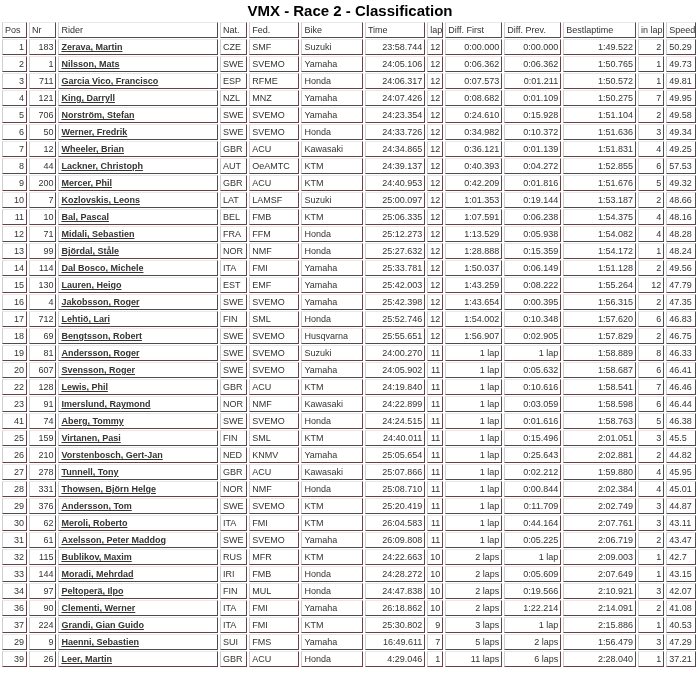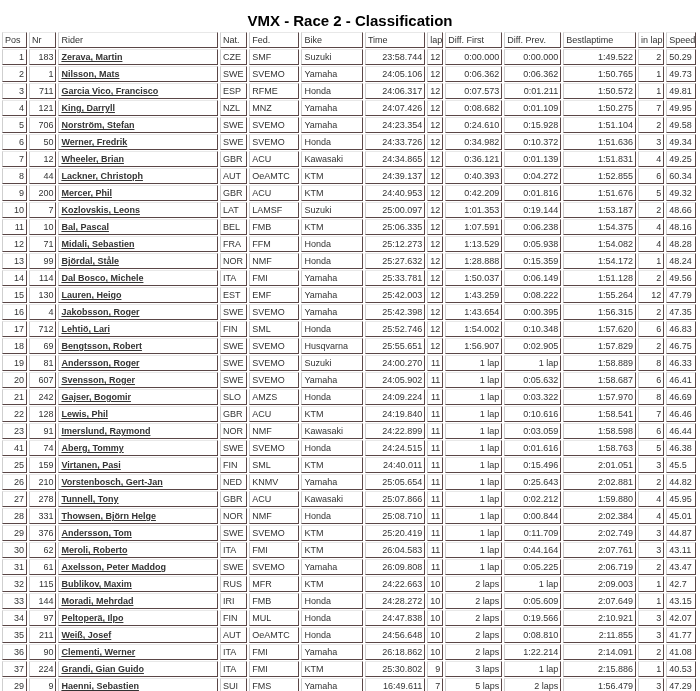--- a/index.html
+++ b/index.html
@@ -1,17 +1,17 @@
 <!DOCTYPE html>
 <html><head>
 <meta charset="utf-8">
 <style>
   html, body { margin: 0; padding: 0; background: #ffffff; }
   body { width: 700px; height: 691px; overflow: hidden; font-family: "Liberation Sans", sans-serif; color: #222; }
-  .title { text-align: center; font-weight: bold; font-size: 15px; height: 20px; line-height: 20px; padding-top: 11px; color: #000; }
+  .title { text-align: center; font-weight: bold; font-size: 15px; height: 20px; line-height: 20px; padding-top: 1px; color: #000; }
   table { border-collapse: separate; border-spacing: 2px 1px; margin-left: 0px; width: 698px; table-layout: fixed; }
   th, td {
     font-size: 9px; height: 14px; line-height: 14px; padding: 0 2px; white-space: nowrap; overflow: hidden;
     border-left: 1px solid #cfcfcf; border-top: 1px solid #e8e8e8;
     border-right: 1px solid #5a4646; border-bottom: 1px solid #5a4646;
     font-weight: normal; color: #333;
   }
   th { text-align: left; }
   td.r { text-align: right; }
   td.l { text-align: left; }
@@ -171,21 +171,21 @@
         <td class="l"><a>Lackner, Christoph</a></td>
         <td class="l">AUT</td>
         <td class="l">OeAMTC</td>
         <td class="l">KTM</td>
         <td class="r">24:39.137</td>
         <td class="r">12</td>
         <td class="r">0:40.393</td>
         <td class="r">0:04.272</td>
         <td class="r">1:52.855</td>
         <td class="r">6</td>
-        <td class="l">60.34</td>
+        <td class="l">57.53</td>
       </tr>
       <tr>
         <td class="r">9</td>
         <td class="r">200</td>
         <td class="l"><a>Mercer, Phil</a></td>
         <td class="l">GBR</td>
         <td class="l">ACU</td>
         <td class="l">KTM</td>
         <td class="r">24:40.953</td>
         <td class="r">12</td>
@@ -354,35 +354,20 @@
         <td class="l">Yamaha</td>
         <td class="r">24:05.902</td>
         <td class="r">11</td>
         <td class="r">1 lap</td>
         <td class="r">0:05.632</td>
         <td class="r">1:58.687</td>
         <td class="r">6</td>
         <td class="l">46.41</td>
       </tr>
       <tr>
-        <td class="r">21</td>
-        <td class="r">242</td>
-        <td class="l"><a>Gajser, Bogomir</a></td>
-        <td class="l">SLO</td>
-        <td class="l">AMZS</td>
-        <td class="l">Honda</td>
-        <td class="r">24:09.224</td>
-        <td class="r">11</td>
-        <td class="r">1 lap</td>
-        <td class="r">0:03.322</td>
-        <td class="r">1:57.970</td>
-        <td class="r">8</td>
-        <td class="l">46.69</td>
-      </tr>
-      <tr>
         <td class="r">22</td>
         <td class="r">128</td>
         <td class="l"><a>Lewis, Phil</a></td>
         <td class="l">GBR</td>
         <td class="l">ACU</td>
         <td class="l">KTM</td>
         <td class="r">24:19.840</td>
         <td class="r">11</td>
         <td class="r">1 lap</td>
         <td class="r">0:10.616</td>
@@ -564,35 +549,20 @@
         <td class="l">Honda</td>
         <td class="r">24:47.838</td>
         <td class="r">10</td>
         <td class="r">2 laps</td>
         <td class="r">0:19.566</td>
         <td class="r">2:10.921</td>
         <td class="r">3</td>
         <td class="l">42.07</td>
       </tr>
       <tr>
-        <td class="r">35</td>
-        <td class="r">211</td>
-        <td class="l"><a>Weiß, Josef</a></td>
-        <td class="l">AUT</td>
-        <td class="l">OeAMTC</td>
-        <td class="l">Honda</td>
-        <td class="r">24:56.648</td>
-        <td class="r">10</td>
-        <td class="r">2 laps</td>
-        <td class="r">0:08.810</td>
-        <td class="r">2:11.855</td>
-        <td class="r">3</td>
-        <td class="l">41.77</td>
-      </tr>
-      <tr>
         <td class="r">36</td>
         <td class="r">90</td>
         <td class="l"><a>Clementi, Werner</a></td>
         <td class="l">ITA</td>
         <td class="l">FMI</td>
         <td class="l">Yamaha</td>
         <td class="r">26:18.862</td>
         <td class="r">10</td>
         <td class="r">2 laps</td>
         <td class="r">1:22.214</td>

